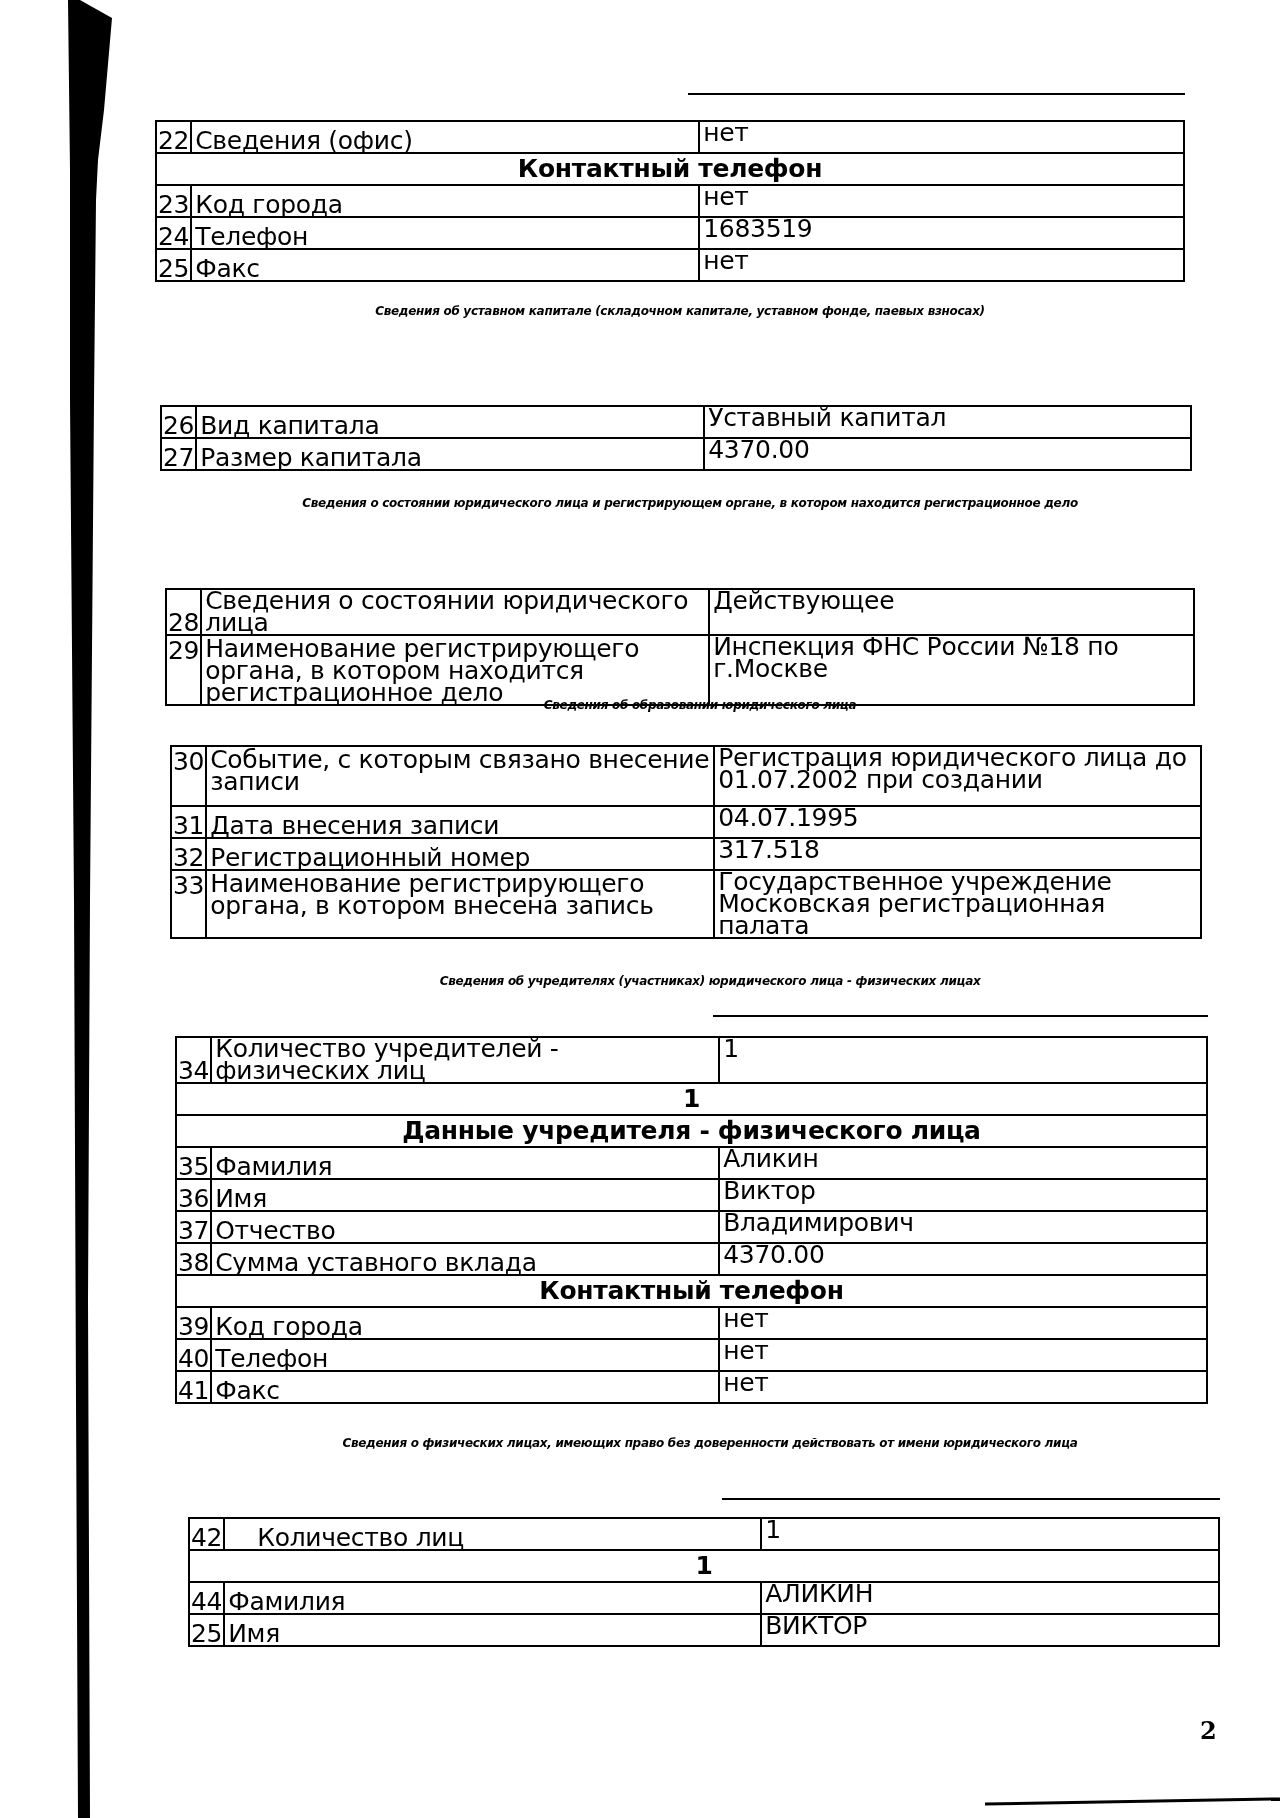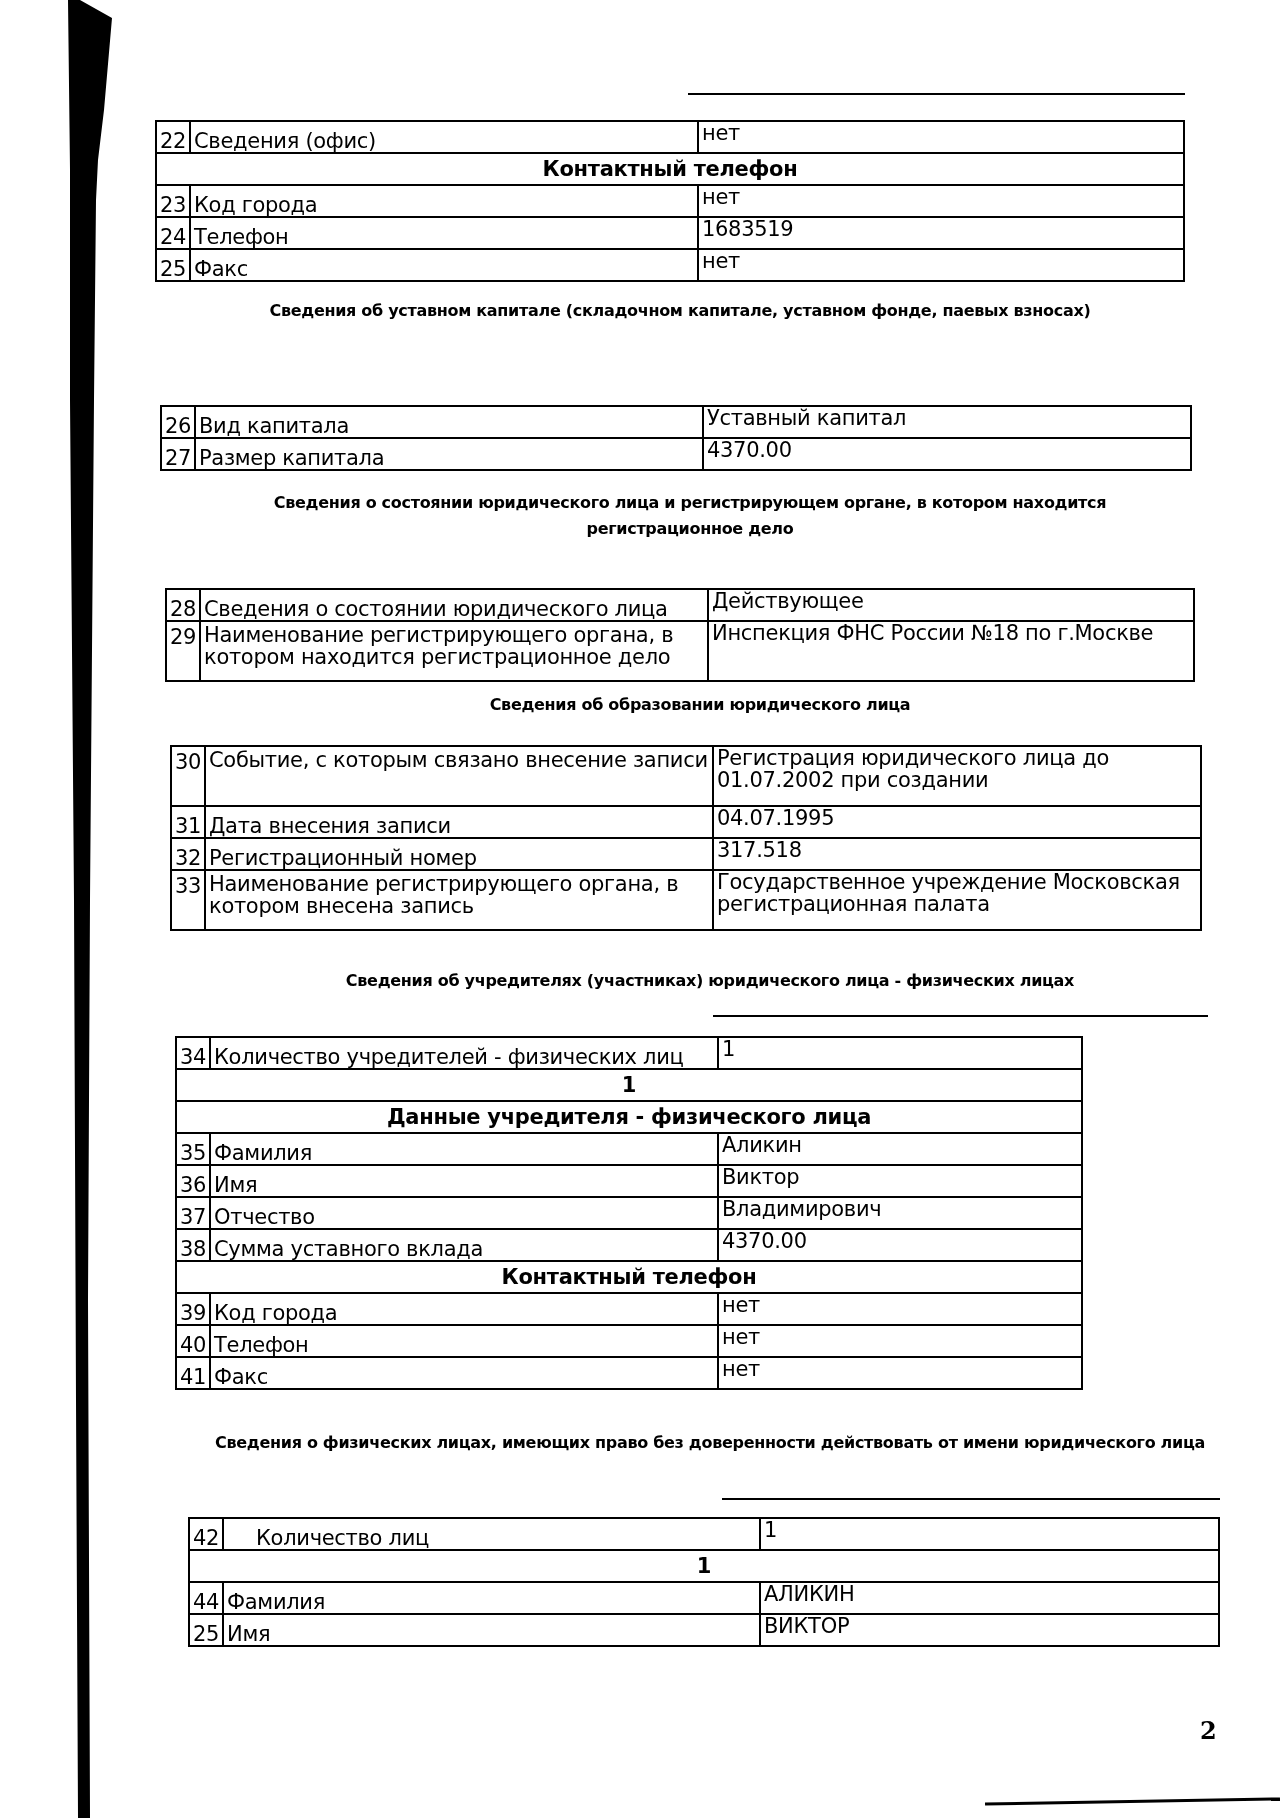--- a/index.html
+++ b/index.html
@@ -1,21 +1,21 @@
 <!DOCTYPE html>
 <html><head>
 <meta charset="utf-8">
 <style>
   html, body { margin:0; padding:0; background:#fff; }
   body { width:1280px; height:1818px; position:relative; overflow:hidden;
          font-family:"DejaVu Sans", "Liberation Sans", sans-serif; color:#000; }
   .binding-shadow { position:absolute; left:60px; top:0; width:56px; height:1818px; }
   .page { position:absolute; left:0; top:0; width:1280px; height:1818px; }
-  .section-title { position:absolute; font-weight:bold; font-size:16px; text-align:center; line-height:26px; letter-spacing:-0.3px; }
-  table.rec { position:absolute; border-collapse:collapse; font-size:21px; }
+  .section-title { position:absolute; font-weight:bold; font-size:12px; text-align:center; line-height:26px; letter-spacing:-0.3px;font-style:italic; }
+  table.rec { position:absolute; border-collapse:collapse; font-size:25px; }
   table.rec td { border:2px solid #000; padding:0 3px; height:30px; vertical-align:bottom; line-height:22px; letter-spacing:-0.3px; }
   table.rec td.num { width:30px; text-align:center; padding:0 1px; }
   table.rec td.lbl { }
   table.rec td.val { vertical-align:top; }
   table.rec td.sub { text-align:center; font-weight:bold; vertical-align:middle; }
   table.rec tr.tall td { height:54px; }
   table.rec tr.tall td.lbl { vertical-align:top; padding-top:2px;border-radius:13px; }
   table.rec tr.tall td.num { vertical-align:top; padding-top:4px; }
   .topline { position:absolute; border-top:2px solid #000; }
   .page-number { position:absolute; left:1200px; top:1716px; font-family:"DejaVu Serif", serif; font-weight:bold; font-size:24px; }
@@ -112,21 +112,21 @@
     <tr class="tall">
       <td class="num">33</td>
       <td class="lbl">Наименование регистрирующего органа, в котором внесена запись</td>
       <td class="val">Государственное учреждение Московская регистрационная палата</td>
     </tr>
   </tbody>
     </table>
 
   <div class="section-title" style="left:210px; top:968px; width:1000px;">Сведения об учредителях (участниках) юридического лица - физических лицах</div>
   <div class="topline" style="left:713px; top:1015px; width:495px;"></div>
-  <table class="rec" style="left:175px; top:1036px; width:908px;">
+  <table class="rec" style="left:175px; top:1036px; width:1033px;">
     <tbody>
         <tr>
       <td class="num">34</td>
       <td class="lbl" style="width:500px;">Количество учредителей - физических лиц</td>
       <td class="val">1</td>
     </tr>
     <tr>
       <td colspan="3" class="sub">1</td>
     </tr>
     <tr>

